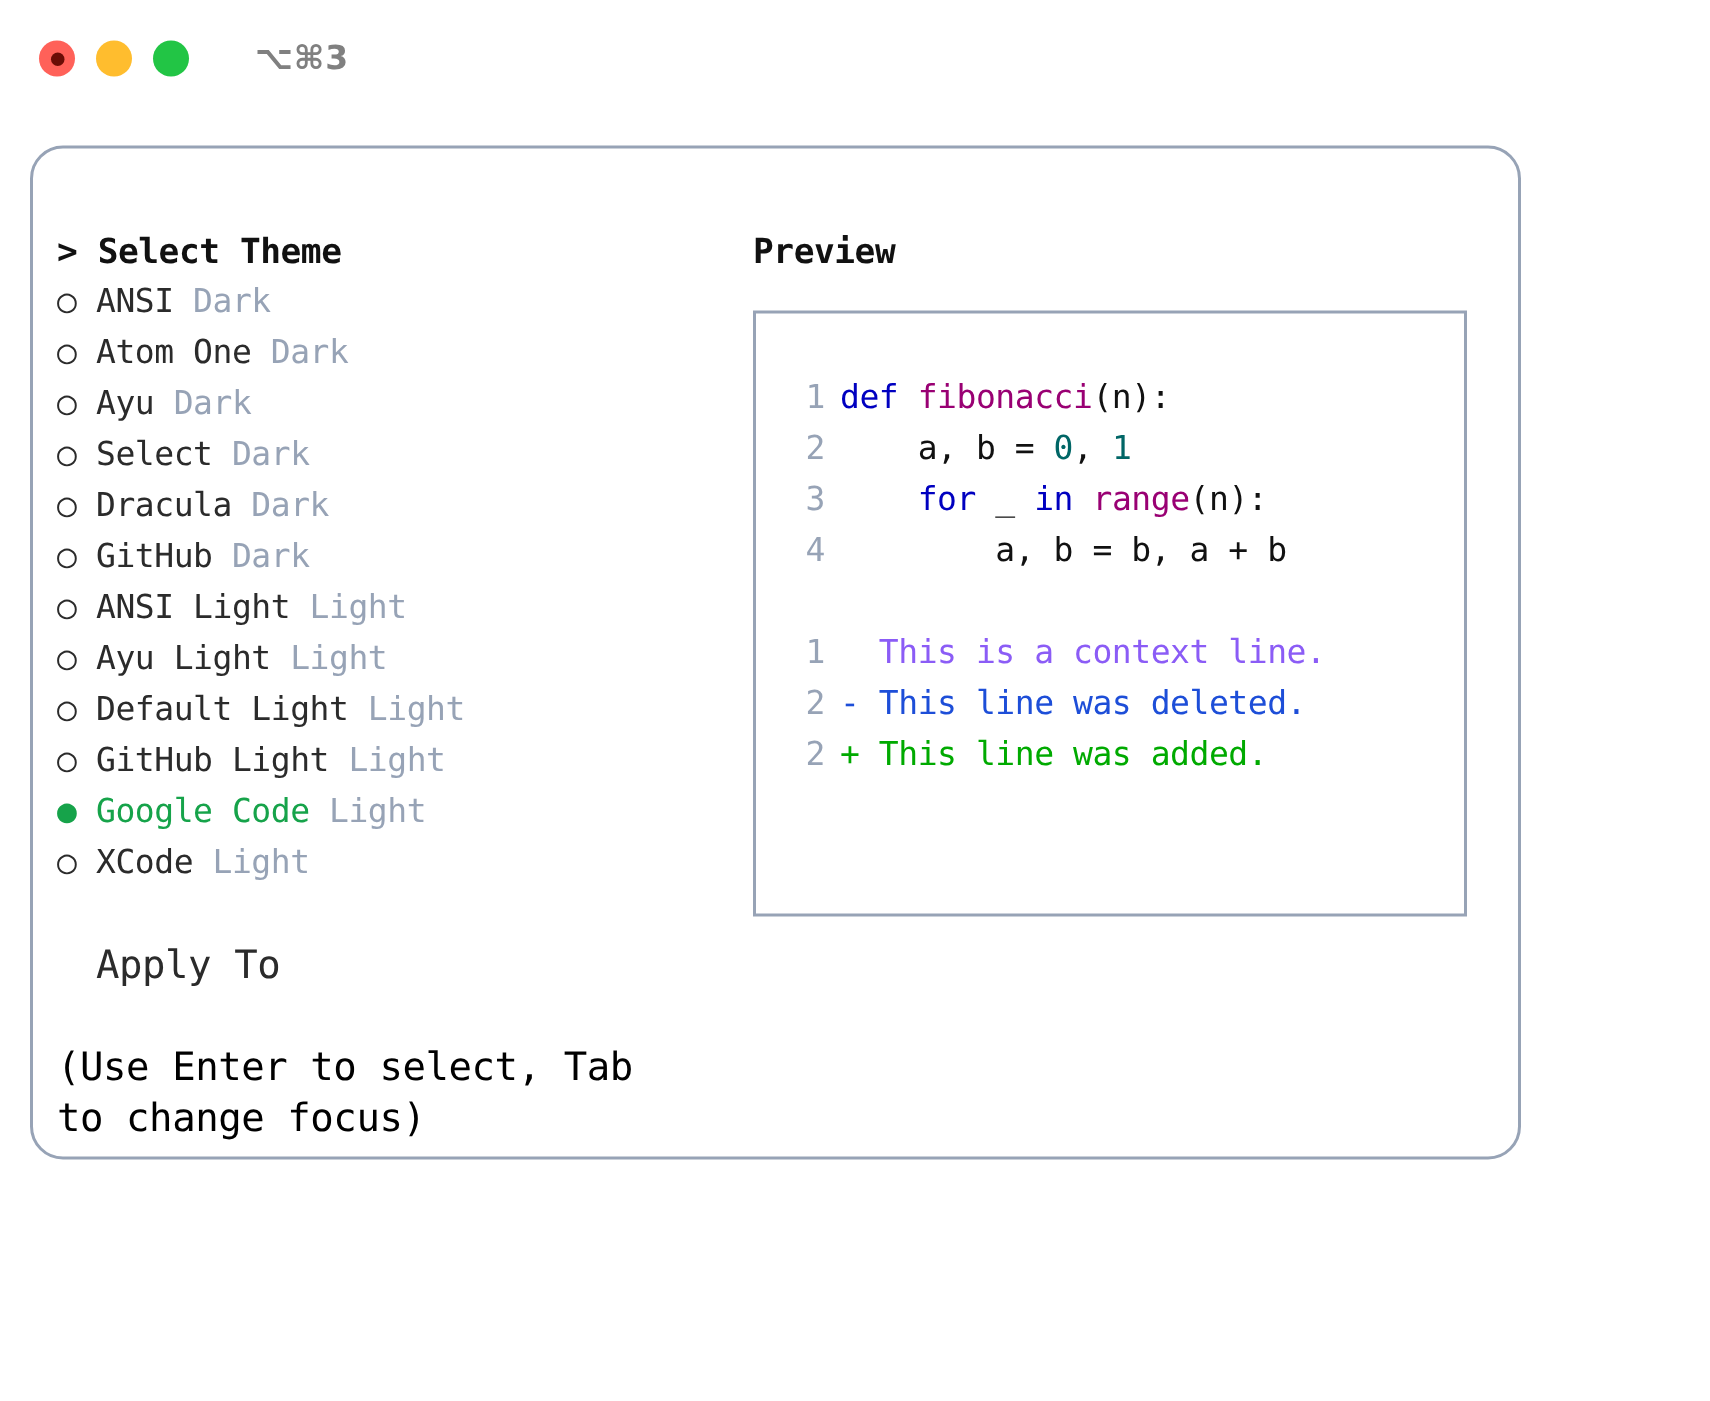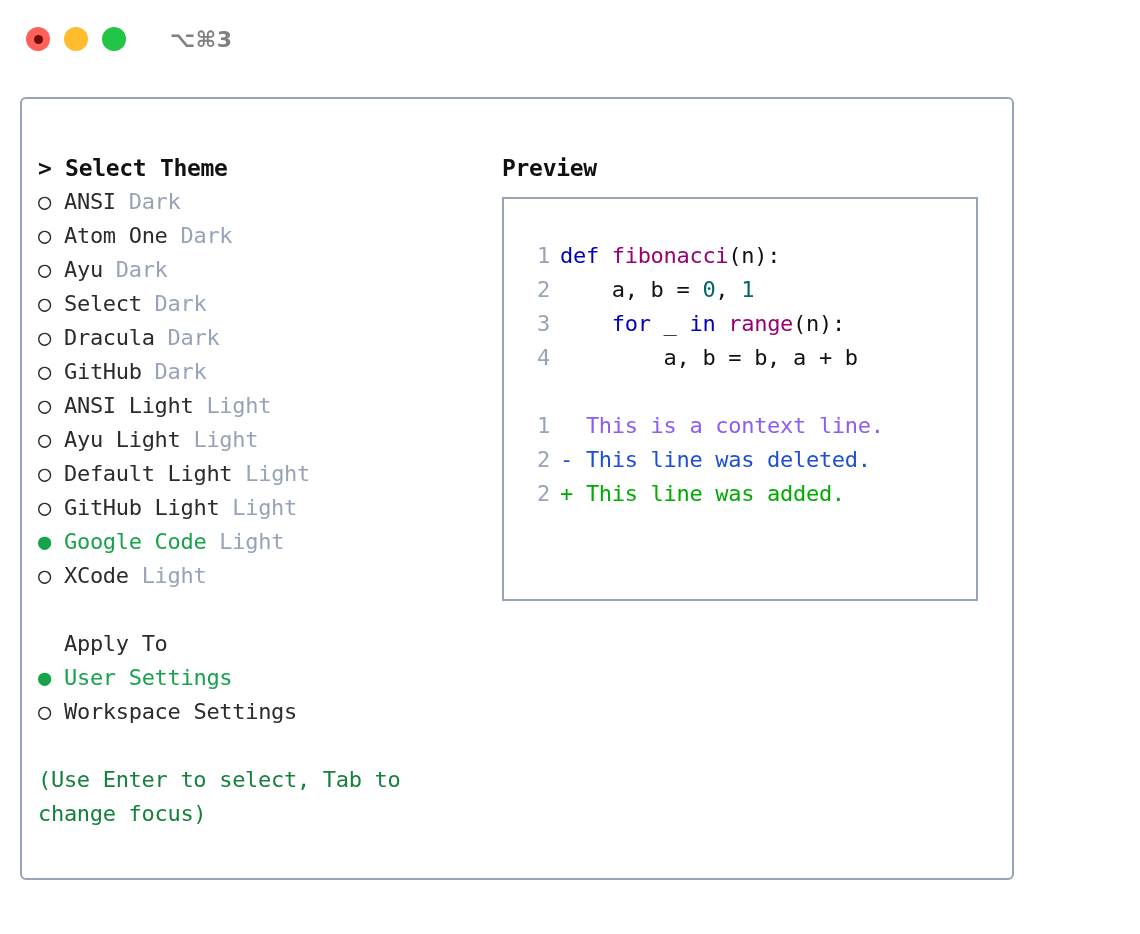--- a/index.html
+++ b/index.html
@@ -65,24 +65,24 @@
     color: #808080;
     font-family: "DejaVu Sans", "Liberation Sans", sans-serif;
   }
 
   
   .panel {
     position: absolute;
     left: 20px;
     top: 97px;
     width: 994px;
-    height: 783px;
+    height: 676px;
     box-sizing: border-box;
     border: 2px solid #97a3b6;
-    border-radius: 6px;
+    border-radius: 22px;
     background: #ffffff;
   }
   .panel-inner {
     position: relative;
     width: 100%;
     height: 100%;
   }
 
   
   .left-col {
@@ -112,52 +112,52 @@
     width: 26px;
     color: #2b2b2b;
   }
   .marker.sel { color: #16a34a; }
   .opt-row.selected .opt-label { color: #16a34a; }
   .opt-label { color: #2b2b2b; }
   .opt-kind {
     color: #97a3b6;
   }
   .group-title {
-    font-size: 22px;
+    font-size: 26px;
     line-height: 34px;
     color: #2b2b2b;
     white-space: pre;
     letter-spacing: -0.3px;
     padding-left: 26px;
   }
   .spacer { height: 34px; }
   .hint {
-    font-size: 22px;
-    line-height: 34px;
-    color: #15803d;
+    font-size: 26px;
+    line-height: 34px;
+    color: #000000;
     letter-spacing: -0.3px;
     width: 400px;
   }
 
   
   .right-col {
     position: absolute;
     left: 480px;
     top: 52px;
     width: 490px;
   }
   .preview-title {
     font-size: 23px;
     font-weight: 700;
     color: #111111;
     line-height: 34px;
     letter-spacing: -0.3px;
   }
   .preview-box {
-    margin-top: 12px;
+    margin-top: 22px;
     width: 476px;
     height: 404px;
     box-sizing: border-box;
     border: 2px solid #97a3b6;
     background: #ffffff;
     padding: 40px 0 0 0;
   }
   .code-line {
     font-size: 22px;
     line-height: 34px;
@@ -213,24 +213,20 @@
             <div class="opt-row"><span class="marker">○</span><span class="opt-label">Default Light</span><span class="opt-kind"> Light</span></div>
             <div class="opt-row"><span class="marker">○</span><span class="opt-label">GitHub Light</span><span class="opt-kind"> Light</span></div>
             <div class="opt-row selected"><span class="marker sel">●</span><span class="opt-label">Google Code</span><span class="opt-kind"> Light</span></div>
             <div class="opt-row"><span class="marker">○</span><span class="opt-label">XCode</span><span class="opt-kind"> Light</span></div>
           </div>
 
         <div class="spacer"></div>
 
         <div class="group-title">Apply To</div>
 
-        <div id="apply-list">
-            <div class="opt-row selected"><span class="marker sel">●</span><span class="opt-label">User Settings</span></div>
-            <div class="opt-row"><span class="marker">○</span><span class="opt-label">Workspace Settings</span></div>
-          </div>
 
         <div class="spacer"></div>
 
         <div class="hint">(Use Enter to select, Tab to change focus)</div>
       </div>
 
       <div class="right-col">
         <div class="preview-title">Preview</div>
 
         <div class="preview-box">

